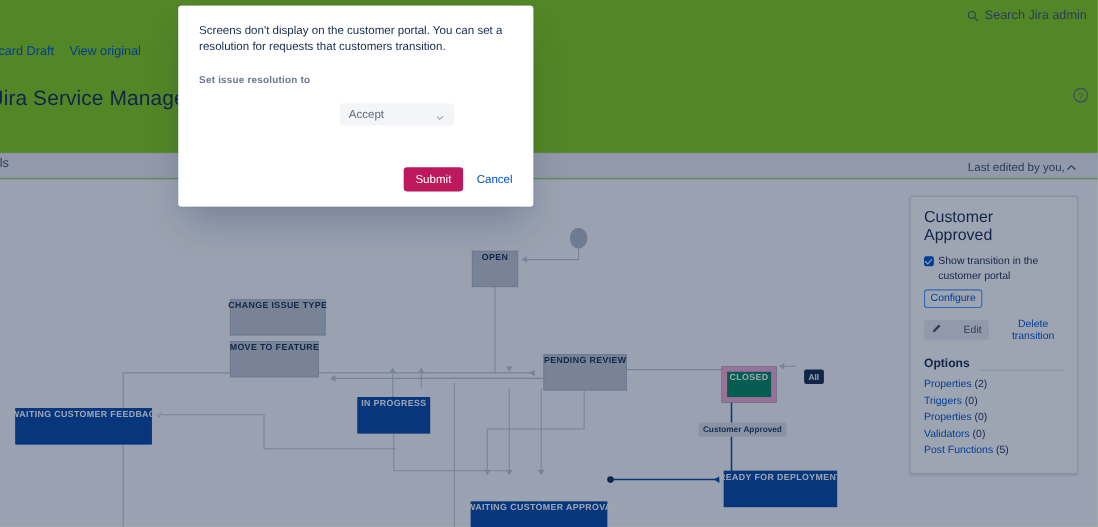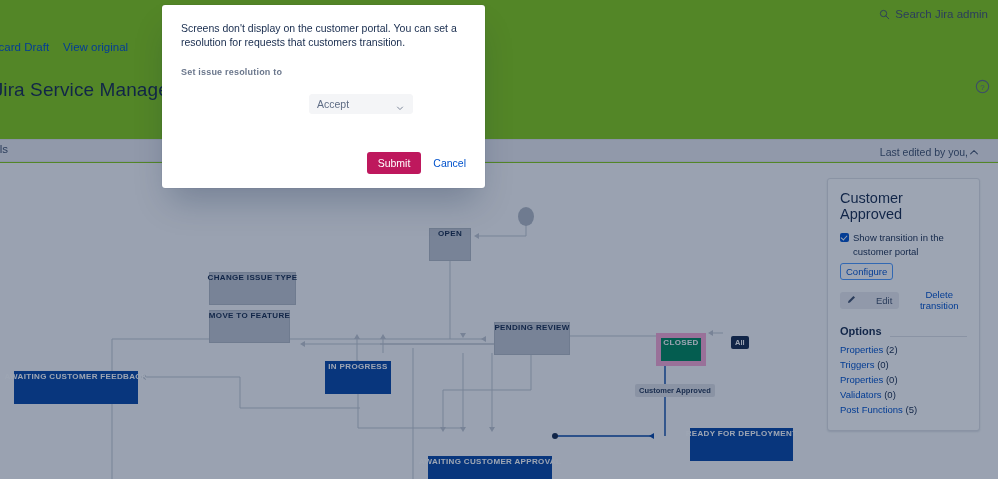--- a/index.html
+++ b/index.html
@@ -345,21 +345,21 @@
         </div>
         <div class="node blue" style="left: 325px; top: 361px; width: 66px;">
           <span>IN PROGRESS</span>
         </div>
         <div class="node blue" style="left: 14px; top: 371px; width: 124px;">
           <span>AWAITING CUSTOMER FEEDBACK</span>
         </div>
         <div class="node blue" style="left: 428px; top: 428px; width: 124px; margin-top: 28px;">
           <span>AWAITING CUSTOMER APPROVAL</span>
         </div>
-        <div class="node blue" style="left: 658px; top: 428px; width: 103px; margin-left: 32px;">
+        <div class="node blue" style="left: 658px; top: 428px; width: 103px;">
           <span>READY FOR DEPLOYMENT</span>
         </div>
         <div class="trans-label dark" style="left: 731px; top: 336px;">All</div>
         <div class="trans-label" style="left: 635px; top: 384px;">Customer Approved</div>
       </div>
 
     <div class="props-panel">
       <div class="props-title">Customer Approved</div>
       <div class="check-row">
         <span class="cbx"></span>

